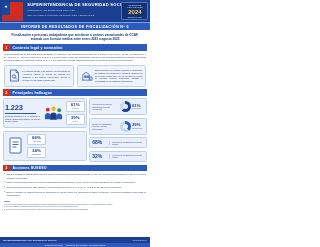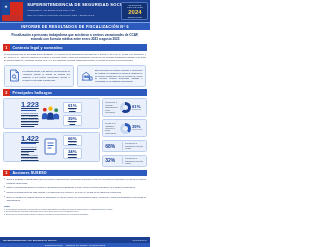--- a/index.html
+++ b/index.html
@@ -231,27 +231,26 @@
     margin: 2.5px 3px 0;
     flex: 0 0 auto;
   }
   .find-left { flex: 1.45; display: flex; flex-direction: column; gap: 2.5px; }
   .find-right { flex: 1; display: flex; flex-direction: column; gap: 2.5px; }
 
   .stat-card {
     background: #eaf0fb;
     border: 0.4px solid #bcd0ee;
     border-radius: 1.5px;
-    padding: 2px 17px;
+    padding: 2px 1px;
     box-sizing: border-box;
     display: flex;
     align-items: center;
     gap: 2px;
     min-height: 24px;
-    text-decoration: underline;
   }
   .stat-col { flex: 1; min-width: 0; }
   .big-number {
     font-size: 7.5px;
     font-weight: bold;
     color: #1b3f91;
     line-height: 1;
     letter-spacing: -.2px;
   }
   .big-rule {
@@ -559,25 +558,20 @@
             <div class="l">Hombres</div>
           </div>
           <div class="pct-chip">
             <div class="v">39%</div>
             <div class="l">Mujeres</div>
           </div>
         </div>
       </div>
 
       <div class="stat-card">
-        <div class="stat-col">
-          <div class="big-number">1.422</div>
-          <div class="big-rule"></div>
-          <div class="stat-desc">Licencias médicas asociadas a las personas fiscalizadas durante el período analizado.</div>
-        </div>
         <div class="stat-art">
           <svg width="15" height="17" viewBox="0 0 30 34" fill="none" stroke="#2d5bbd" stroke-width="1.8">
             <rect x="4" y="2" width="22" height="30" rx="1.5" fill="#ffffff"></rect>
             <path d="M9 10h12M9 15h12M9 20h8"></path>
           </svg>
         </div>
         <div class="pct-stack">
           <div class="pct-chip">
             <div class="v">66%</div>
             <div class="l">Autorizadas</div>

